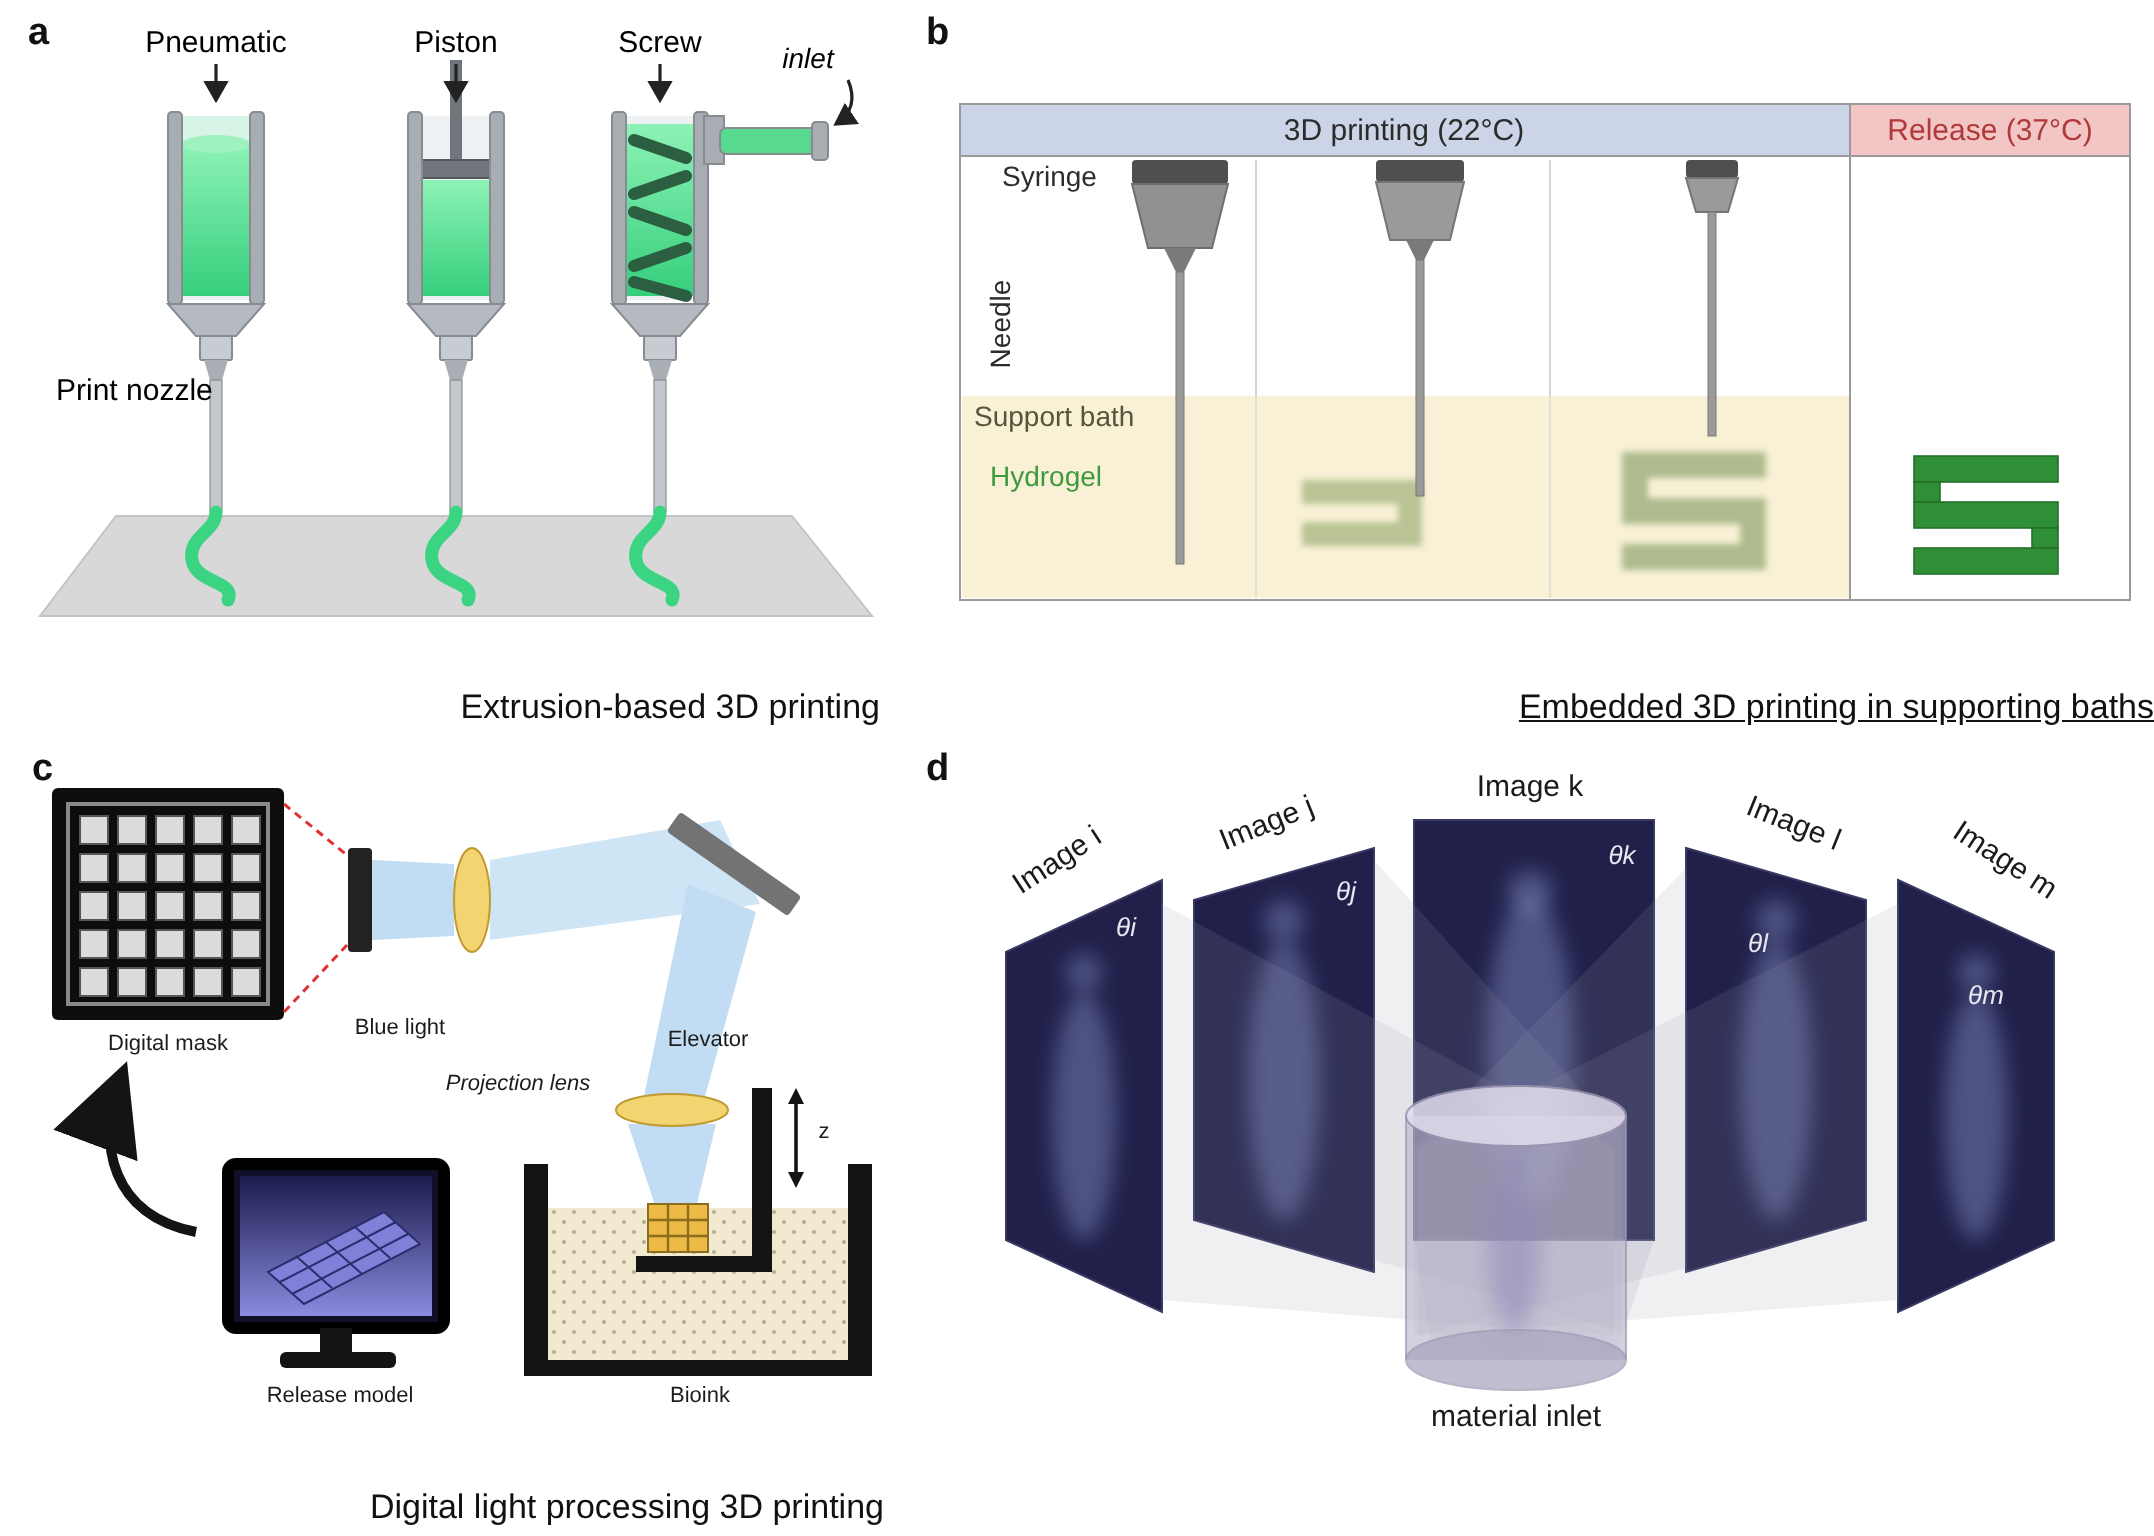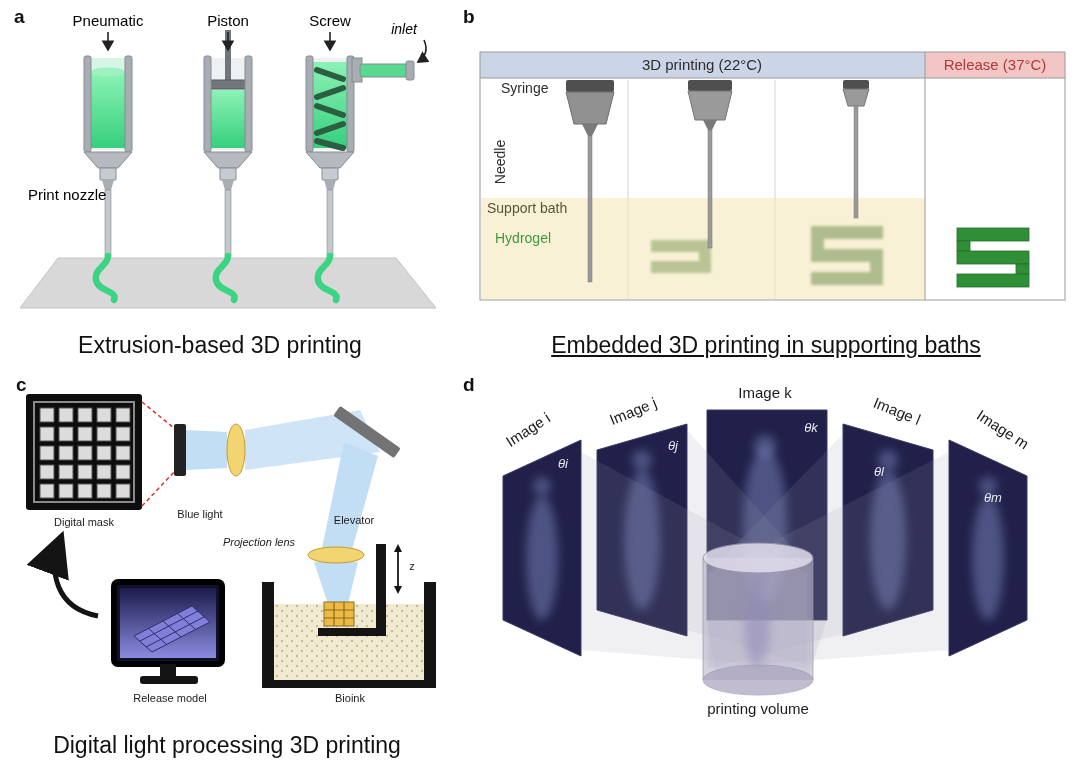--- a/index.html
+++ b/index.html
@@ -1,21 +1,21 @@
 <!DOCTYPE html>
 <html><head>
 <meta charset="utf-8">
 <style>
   html,body{margin:0;padding:0;background:#ffffff;}
   #canvas{position:relative;width:1077px;height:768px;background:#ffffff;overflow:hidden;
           font-family:"Liberation Sans", sans-serif;color:#1c1c1c;}
   .panel{position:absolute;}
   .panel svg{position:absolute;left:0;top:0;}
   .ptag{position:absolute;font-size:19px;font-weight:bold;color:#111;z-index:5;}
-  .caption{position:absolute;text-align:center;font-size:23px;color:#111;z-index:5;}
+  .caption{position:absolute;text-align:right;font-size:17px;color:#111;z-index:5;margin-top:12px;}
   .lab{position:absolute;font-size:11px;color:#1c1c1c;text-align:center;line-height:1.15;z-index:5;}
   svg text{font-family:"Liberation Sans", sans-serif;}
 </style>
 </head>
 <body>
 
 <div id="canvas">
 
   <section class="panel" style="left:0;top:0;width:455px;height:368px;">
     <div class="ptag" style="left:14px;top:6px;">a</div>
@@ -343,16 +343,16 @@
         <ellipse cx="303" cy="190" rx="55" ry="15" fill="#e2deee" opacity="0.85" stroke="#9a95b0"></ellipse>
       </g>
 
       <text transform="translate(76,66) rotate(-33)" text-anchor="middle" font-size="15" fill="#1a1a1a">Image i</text>
       <text transform="translate(180,48) rotate(-22)" text-anchor="middle" font-size="15" fill="#1a1a1a">Image j</text>
       <text x="310" y="30" text-anchor="middle" font-size="15" fill="#1a1a1a">Image k</text>
       <text transform="translate(440,48) rotate(22)" text-anchor="middle" font-size="15" fill="#1a1a1a">Image l</text>
       <text transform="translate(545,66) rotate(33)" text-anchor="middle" font-size="15" fill="#1a1a1a">Image m</text>
     </svg>
 
-    <div class="lab" style="left:203px;top:332px;width:200px;font-size:15px;">printing volume</div>
+    <div class="lab" style="left:203px;top:332px;width:200px;font-size:15px;">material inlet</div>
   </section>
 
 </div>
 
 </body></html>

